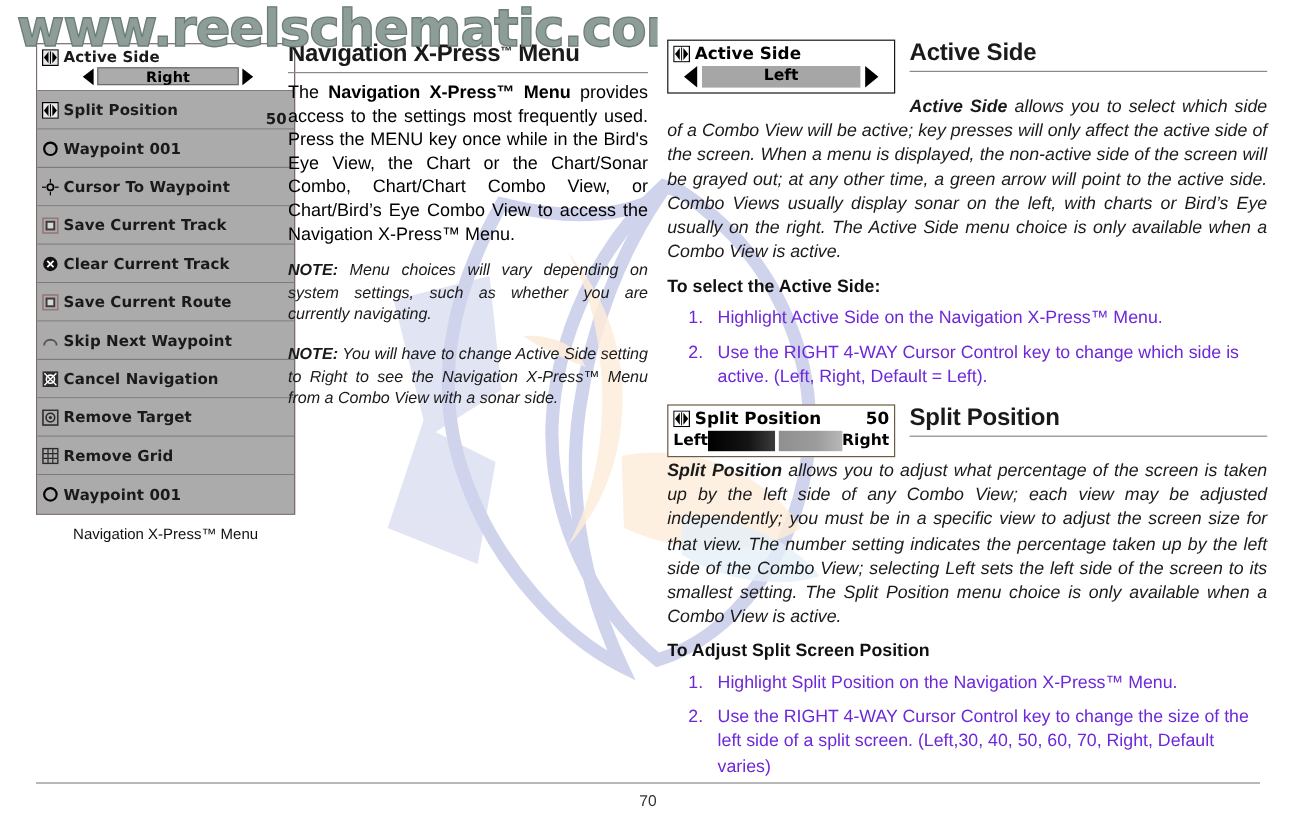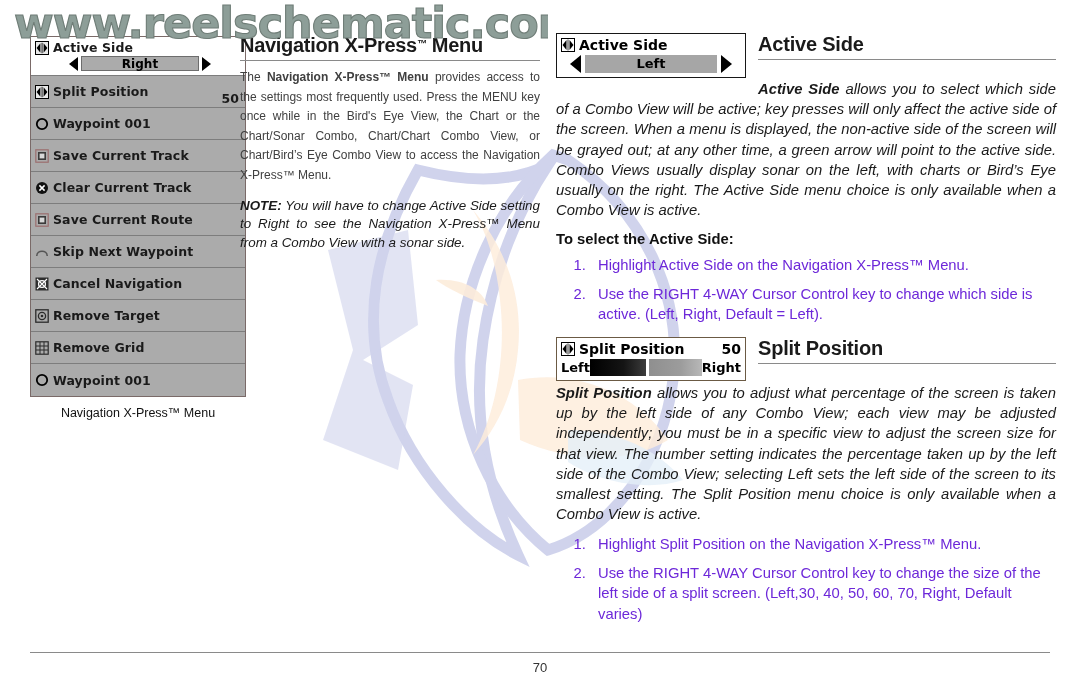--- a/index.html
+++ b/index.html
@@ -132,23 +132,23 @@
     letter-spacing: -0.3px;
     margin: 0;
   }
   .sec-title .tm { font-size: 10px; vertical-align: 5px; font-weight: bold;}
   .title-rule {
     border: none; border-top: 1.5px solid #8a8a8a;
     margin: 3px 0 7px 0;
   }
   .body-p {
     font-family: "Liberation Sans", sans-serif;
-    font-size: 12px;
+    font-size: 15px;
     line-height: 19.6px;
-    color: #404040;
+    color: #000000;
     text-align: justify;
     margin: 0 0 11px 0;
   }
   .body-p b { font-weight: bold; }
   .note-p {
     font-family: "Liberation Sans", sans-serif;
     font-style: italic;
     font-size: 13.4px;
     line-height: 18.6px;
     color: #1a1a1a;
@@ -318,20 +318,30 @@
           <span class="menu-value-right">50</span>
         </div>
         <div class="menu-row">
           <span class="menu-ico"><svg viewBox="0 0 14 14" width="14" height="14">
               <circle cx="7" cy="7" r="5.2" fill="none" stroke="#000" stroke-width="1.8"></circle>
             </svg></span>
           <span class="menu-label">Waypoint 001</span>
         </div>
         <div class="menu-row">
           <span class="menu-ico"><svg viewBox="0 0 14 14" width="14" height="14">
+              <circle cx="7" cy="7" r="2.6" fill="none" stroke="#000" stroke-width="1.4"></circle>
+              <rect x="6.5" y="0" width="1" height="3.3" fill="#000"></rect>
+              <rect x="6.5" y="10.7" width="1" height="3.3" fill="#000"></rect>
+              <rect x="0" y="6.5" width="3.3" height="1" fill="#000"></rect>
+              <rect x="10.7" y="6.5" width="3.3" height="1" fill="#000"></rect>
+            </svg></span>
+          <span class="menu-label">Cursor To Waypoint</span>
+        </div>
+        <div class="menu-row">
+          <span class="menu-ico"><svg viewBox="0 0 14 14" width="14" height="14">
               <rect x="0.8" y="0.8" width="12.4" height="12.4" fill="none" stroke="#9b6f6f" stroke-width="1.2"></rect>
               <rect x="3" y="3" width="8" height="8" fill="#3b3b3b"></rect>
               <rect x="4.6" y="4.6" width="4.8" height="4.8" fill="#d8d8d8"></rect>
             </svg></span>
           <span class="menu-label">Save Current Track</span>
         </div>
         <div class="menu-row">
           <span class="menu-ico"><svg viewBox="0 0 14 14" width="14" height="14">
               <circle cx="7" cy="7" r="6" fill="#111"></circle>
               <path d="M4.4 4.4 L9.6 9.6 M9.6 4.4 L4.4 9.6" stroke="#fff" stroke-width="1.5"></path>
@@ -384,20 +394,21 @@
       </div>
     <div class="menu-caption">Navigation X-Press™ Menu</div>
   </div>
 
   <div class="col-mid">
     <h1 class="sec-title"><span>Navigation X-Press</span><span class="tm">™</span><span> Menu</span></h1>
     <hr class="title-rule">
 
     <p class="body-p"><span>The </span><b>Navigation X-Press™ Menu</b><span> provides access to the settings most frequently used. Press the MENU key once while in the Bird's Eye View, the Chart or the Chart/Sonar Combo, Chart/Chart Combo View, or Chart/Bird’s Eye Combo View to access the Navigation X-Press™ Menu.</span></p>
 
+    <p class="note-p"><span class="nlab">NOTE:</span><span> Menu choices will vary depending on system settings, such as whether you are currently navigating.</span></p>
 
     <p class="note-p"><span class="nlab">NOTE:</span><span> You will have to change Active Side setting to Right to see the Navigation X-Press™ Menu from a Combo View with a sonar side.</span></p>
   </div>
 
   <div class="col-right">
 
     
     <div class="r-head-block">
       <div class="float-widget">
         <div class="dev-box">
@@ -457,20 +468,21 @@
             <span>Right</span>
           </div>
         </div>
       </div>
       <h2 class="r-title">Split Position</h2>
       <hr class="r-rule">
     </div>
 
     <p class="r-p"><b>Split Position</b><span> allows you to adjust what percentage of the screen is taken up by the left side of any Combo View; each view may be adjusted independently; you must be in a specific view to adjust the screen size for that view. The number setting indicates the percentage taken up by the left side of the Combo View; selecting Left sets the left side of the screen to its smallest setting. The Split Position menu choice is only available when a Combo View is active.</span></p>
 
+    <div class="r-sub">To Adjust Split Screen Position</div>
     <ol class="r-list" id="split-position-steps">
         <li>Highlight Split Position on the Navigation X-Press™ Menu.</li>
         <li>Use the RIGHT 4-WAY Cursor Control key to change the size of the left side of a split screen. (Left,30, 40, 50, 60, 70, Right, Default varies)</li>
       </ol>
   </div>
 
   <div id="footer-rule"></div>
   <div id="page-num">70</div>
 </div>
 

